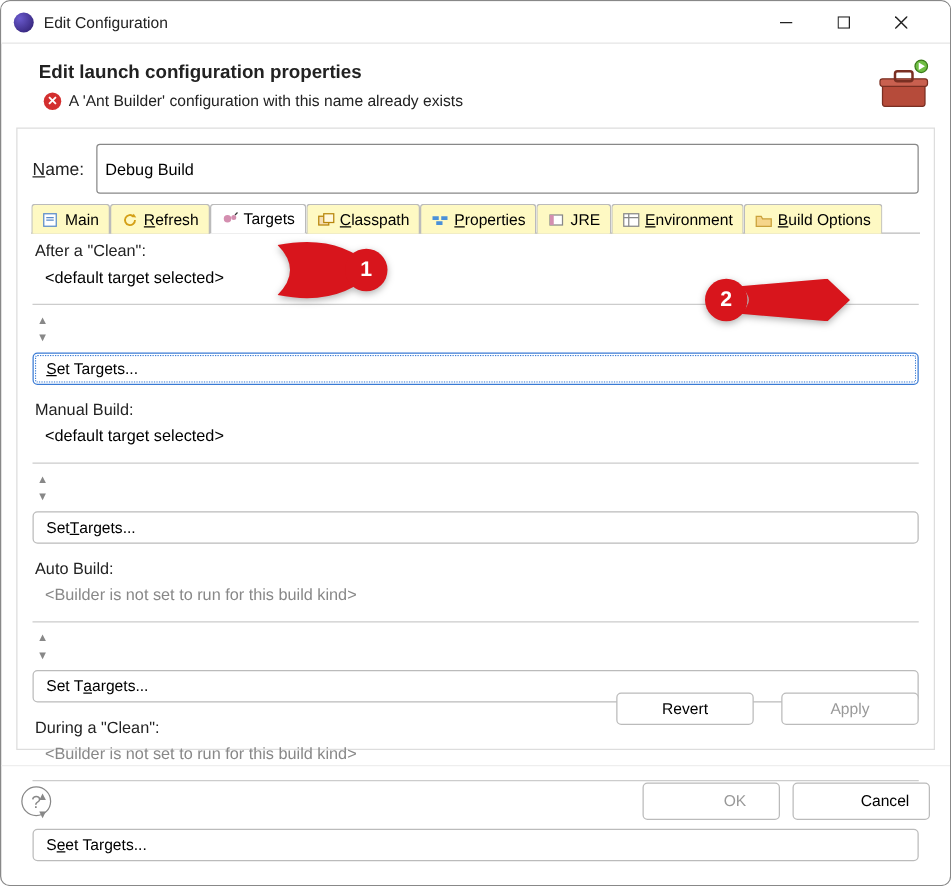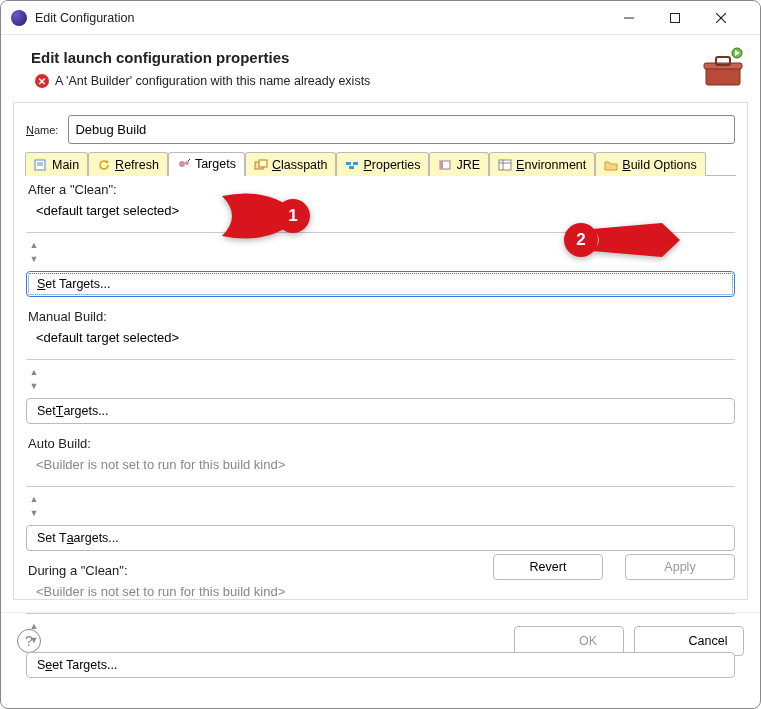--- a/index.html
+++ b/index.html
@@ -18,23 +18,23 @@
 .header h1 { margin: 0 0 8px 0; font-size: 15px; font-weight: 600; color: #222; }
 .header .error-row { display: flex; align-items: center; gap: 6px; margin-left: 4px; }
 .err-icon { width: 14px; height: 14px; border-radius: 50%; background: #d32f2f; color: #fff; display: flex; align-items: center; justify-content: center; font-size: 10px; font-weight: bold; }
 .err-text { font-size: 12.5px; color: #222; }
 .toolbox-icon { position: absolute; right: 14px; top: 10px; width: 46px; height: 46px; }
 
 
 .main { margin: 0 12px 12px 12px; border: 1px solid #ddd; height: 498px; padding: 12px 12px 0 12px; position: relative; }
 
 .name-row { display: flex; align-items: center; margin-bottom: 8px; }
-.name-row label { font-size: 11px; color: #222; margin-right: 10px; }
+.name-row label { font-size: 14px; color: #222; margin-right: 10px; }
 .name-row label .ul { text-decoration: underline; }
-.name-row input { flex: 1; height: 29px; padding: 2px 6px; font-size: 13px; border: 1px solid #888; border-radius: 3px; }
+.name-row input { flex: 1; height: 40px; padding: 2px 6px; font-size: 13px; border: 1px solid #888; border-radius: 3px; }
 
 
 .tabs { display: flex; border-bottom: 1px solid #bbb; margin: 0 -1px; }
 .tab { display: flex; align-items: center; gap: 4px; padding: 4px 8px; font-size: 12.5px; border: 1px solid #bbb; border-bottom: none; background: #fef9c3; cursor: pointer; border-radius: 3px 3px 0 0; margin-bottom: -1px; }
 .tab.active { background: #fff; border-bottom: 1px solid #fff; position: relative; z-index: 2; }
 .tab .ul { text-decoration: underline; }
 .tabicon { width: 14px; height: 12px; display: inline-block; }
 
 
 .sections { padding: 4px 0 0 0; }

